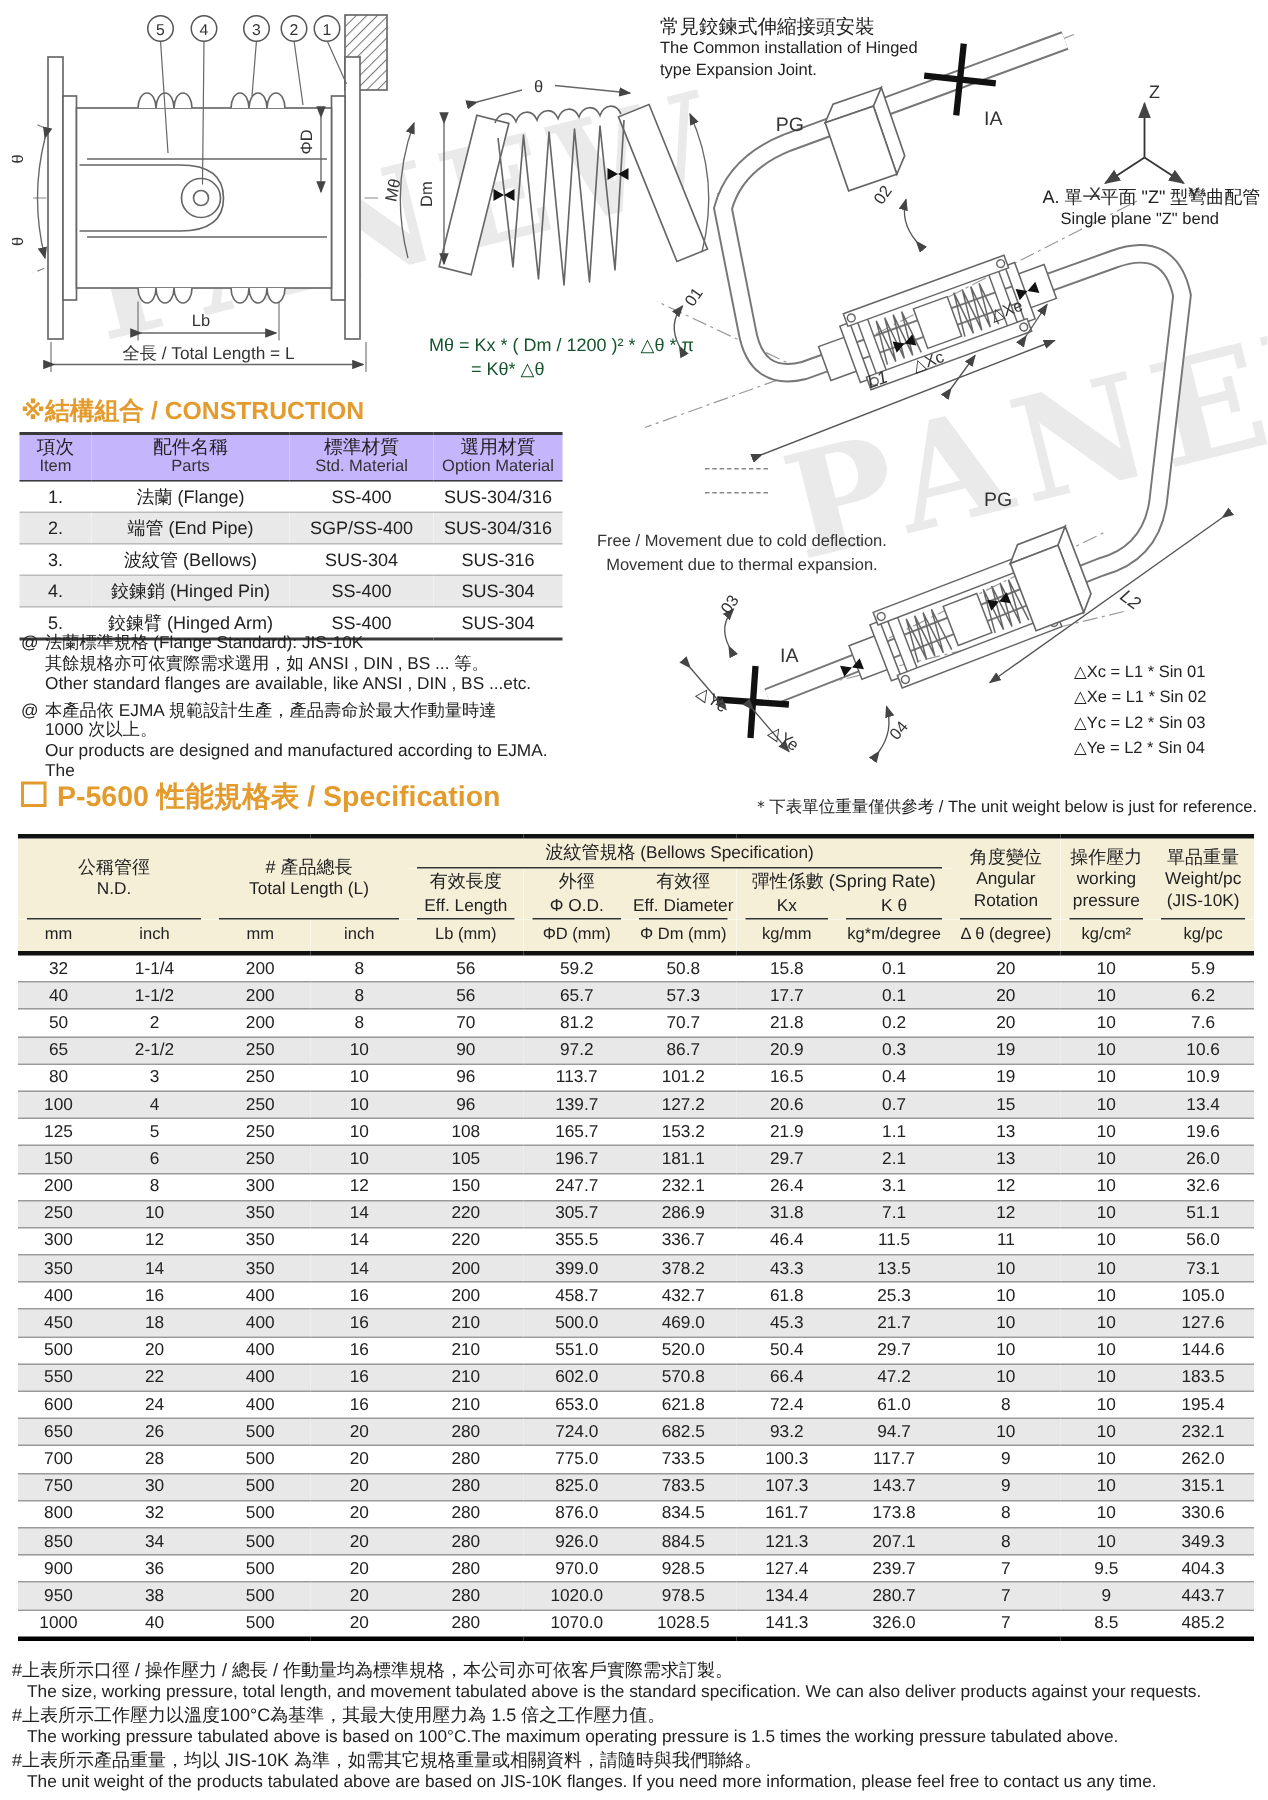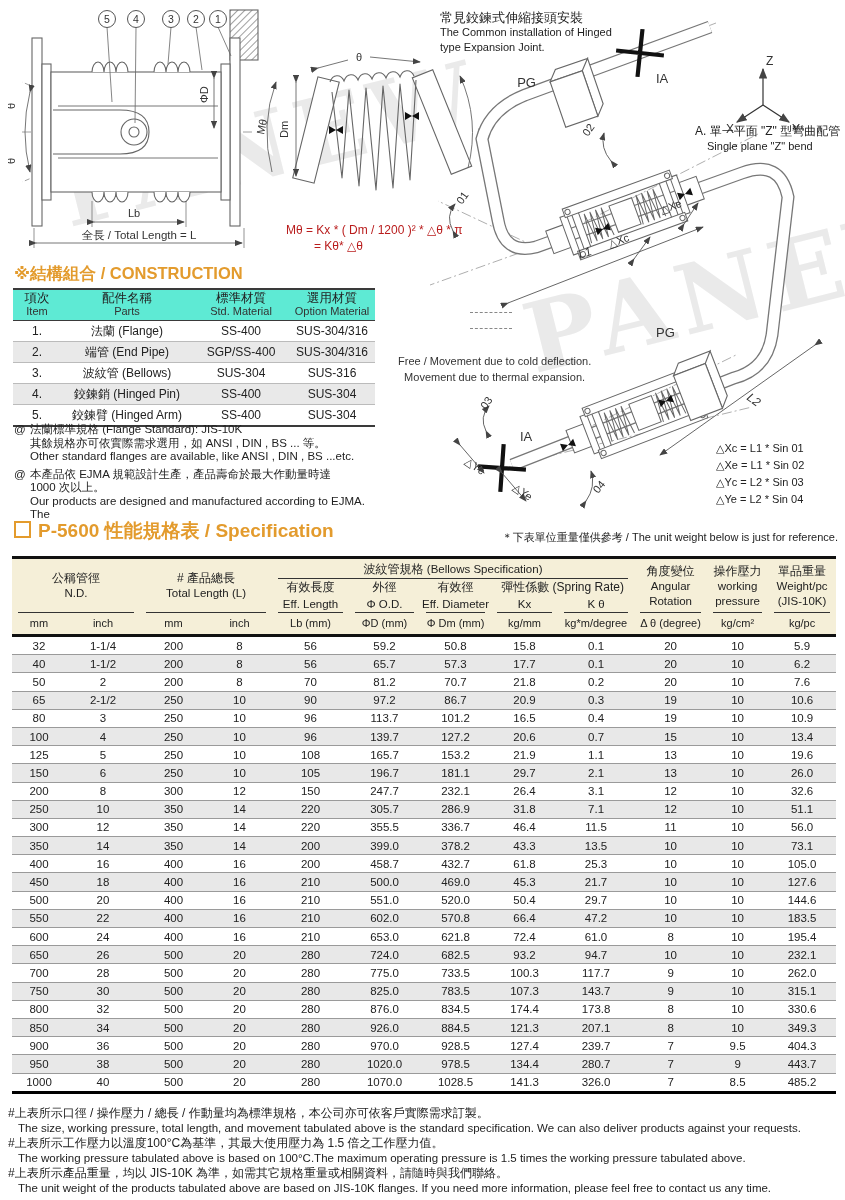--- a/index.html
+++ b/index.html
@@ -5,21 +5,21 @@
   html,body{margin:0;padding:0;background:#fff;}
   .page{position:relative;width:845px;height:1200px;background:#fff;overflow:hidden;
         font-family:"Liberation Sans","DejaVu Sans",sans-serif;color:#222;}
   .abs{position:absolute;}
   .wm{position:absolute;font-family:"DejaVu Serif","Liberation Serif",serif;font-weight:bold;
       color:rgba(150,150,150,0.20);letter-spacing:8px;pointer-events:none;white-space:nowrap;}
   .sec-title{font-weight:bold;color:#E39B2D;}
   
   table{border-collapse:collapse;}
   .ctab{width:362px;table-layout:fixed;font-size:12px;}
-  .ctab th{background:#5eead4;font-weight:normal;padding:2px 0;line-height:13px;border-top:2.5px solid #3a3a3a;border-bottom:1.5px solid #3a3a3a;}
+  .ctab th{background:#c4b5fd;font-weight:normal;padding:2px 0;line-height:13px;border-top:2.5px solid #3a3a3a;border-bottom:1.5px solid #3a3a3a;}
   .ctab th .zh{font-size:12.5px;} .ctab th .en{font-size:11px;color:#333;}
   .ctab td{text-align:center;height:18px;font-size:12px;border-bottom:1px solid #bbb;}
   .ctab tr.alt td{background:#E9E9E9;}
   .ctab tr:last-child td{border-bottom:2.5px solid #3a3a3a;}
   .cnote{display:flex;margin-top:4px;font-size:11.5px;line-height:13.5px;}
   .cnote .mk{width:16px;flex:0 0 16px;}
   
   .stab{width:824px;table-layout:fixed;font-size:11.5px;}
   .stab th{background:#F5EFD8;font-weight:normal;padding:0;position:relative;line-height:15px;font-size:11.5px;}
   .stab thead tr:first-child th{border-top:3px solid #111;}
@@ -149,21 +149,21 @@
       <path d="M-7,-4 L0,0 L-7,4 Z M7,-4 L0,0 L7,4 Z" transform="translate(160,86)" fill="#111" stroke="none"></path>
     </g>
     <g font-size="11">
       <text x="107" y="31" text-anchor="middle">θ</text>
       <text x="36" y="108" transform="rotate(-90 36 108)">Dm</text>
       <text x="12" y="105" transform="rotate(-78 12 105)">Mθ</text>
       <text x="226" y="98" transform="rotate(70 226 98)">Mθ</text>
     </g>
   </svg>
 
-  <div class="abs" style="left:286px;top:222px;font-size:12px;line-height:16px;color:#b91c1c;">
+  <div class="abs" style="left:286px;top:222px;font-size:12px;line-height:16px;color:#14532d;">
     <div>Mθ = Kx * ( Dm / 1200 )² * △θ * π</div>
     <div style="padding-left:28px;">= Kθ*  △θ</div>
   </div>
 
   <svg class="abs" style="left:398px;top:5px;" width="447" height="505" viewBox="0 0 447 505">
     <defs>
       <marker id="ah3" markerWidth="9" markerHeight="7" refX="8" refY="3.5" orient="auto">
         <path d="M0,0 L9,3.5 L0,7 Z" fill="#444"></path>
       </marker>
       <g id="jt">
@@ -729,21 +729,21 @@
           <td>315.1</td>
         </tr>
         <tr>
           <td>800</td>
           <td>32</td>
           <td>500</td>
           <td>20</td>
           <td>280</td>
           <td>876.0</td>
           <td>834.5</td>
-          <td>174.4</td>
+          <td>161.7</td>
           <td>173.8</td>
           <td>8</td>
           <td>10</td>
           <td>330.6</td>
         </tr>
         <tr class="alt">
           <td>850</td>
           <td>34</td>
           <td>500</td>
           <td>20</td>

